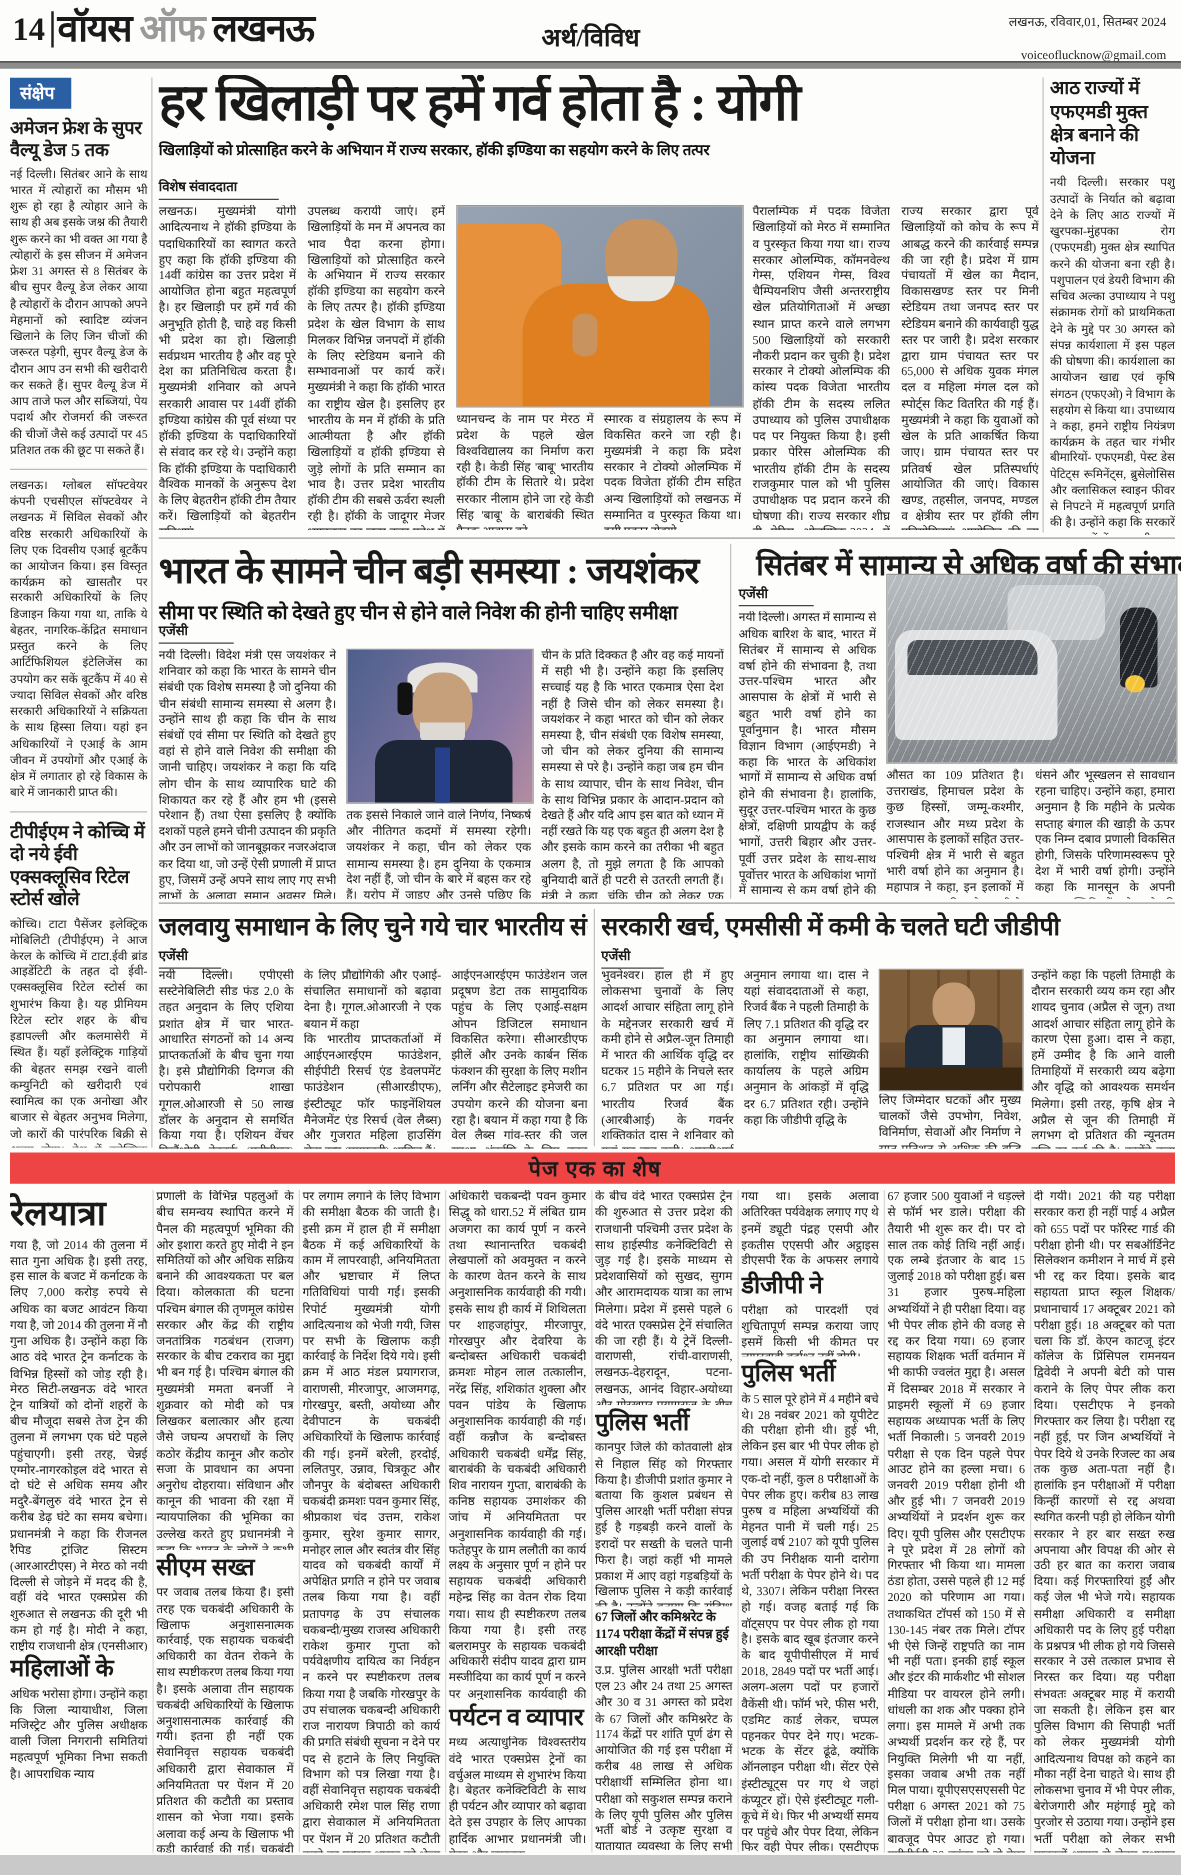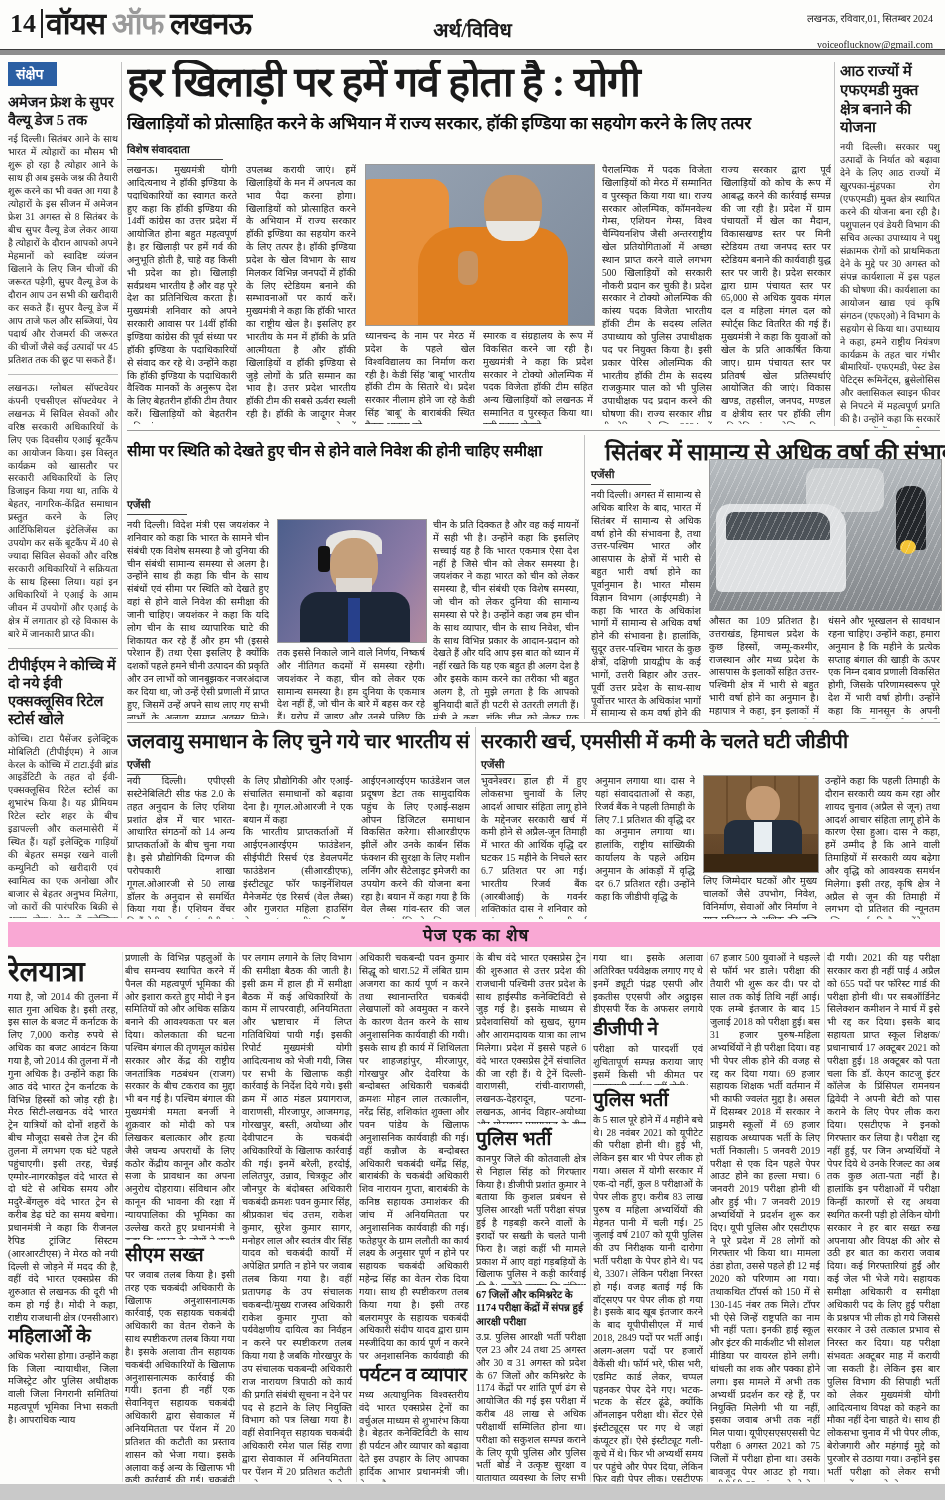--- a/index.html
+++ b/index.html
@@ -11,33 +11,33 @@
   .paper{font-size:30px;font-weight:800;letter-spacing:-1px;line-height:1;white-space:nowrap;}
   .paper .gray{color:#9a9a9a;}
   .section-name{font-size:20px;font-weight:800;}
   .dateline{font-size:10px;text-align:right;line-height:1.35;color:#222;}
   .mast-rule{background:#8d8d8d;height:5px;border-top:1px solid #3c3c3c;}
   
   .hl-xl{font-size:41px;font-weight:800;letter-spacing:-1px;white-space:nowrap;overflow:hidden;line-height:1.1;}
   .hl-lg{font-size:29px;font-weight:800;letter-spacing:-.5px;white-space:nowrap;overflow:hidden;}
   .hl-md{font-size:23px;font-weight:800;white-space:nowrap;overflow:hidden;}
   .hl-sm{font-size:20px;font-weight:800;white-space:nowrap;overflow:hidden;}
-  .subhead{font-size:17px;font-weight:600;white-space:nowrap;overflow:hidden;color:#111;}
+  .subhead{font-size:12px;font-weight:600;white-space:nowrap;overflow:hidden;color:#111;}
   .byline{font-size:10.5px;font-weight:700;border-bottom:1px solid #444;padding-bottom:3px;width:96px;}
   .body{font-size:9.6px;line-height:1.34;text-align:justify;overflow:hidden;color:#191919;}
   .col{position:absolute;overflow:hidden;}
   .vr{background:#c2c2c2;width:1px;}
   .hr{background:#9a9a9a;height:1px;}
   
   .rail-tab{background:#2b5fa3;color:#fff;font-size:14px;font-weight:700;padding:2px 14px 3px 8px;display:inline-block;}
   .rail-head{font-size:14.5px;font-weight:800;line-height:1.25;margin:7px 0 4px 0;}
   .rail-body{font-size:9.4px;line-height:1.38;text-align:justify;}
   .rail-sep{height:1px;background:#bbb;margin:7px 0;}
   
-  .band{background:#f9a8d4;}
+  .band{background:#ef4444;}
   .band-title{font-size:17px;font-weight:800;letter-spacing:1px;}
   .jump-h{font-size:19px;font-weight:800;margin:5px 0 3px 0;line-height:1.1;}
   .jump-bold{font-size:10.3px;font-weight:800;margin:3px 0;line-height:1.3;}
   .jcol{border-right:1px solid #d8d8d4;padding-right:4px;}
   
   .qbox{border:1px solid #333;padding:4px 5px;margin:4px 0;font-size:10.5px;font-weight:800;text-align:center;line-height:1.35;}
   .qbox .bullet{color:#555;font-weight:400;}
   
   .photo{position:absolute;overflow:hidden;border:1px solid #999;}
   .ph-yogi{background:linear-gradient(135deg,#97a3b2,#7e8b9c);}
@@ -120,20 +120,21 @@
 
   <div class="abs vr" style="left:834px;top:62px;height:364px;"></div>
   <div class="abs" style="left:840px;top:62px;width:100px;height:366px;overflow:hidden;">
     <div class="rail-head" style="font-size:15px;margin-top:0;">आठ राज्यों में एफएमडी मुक्त क्षेत्र बनाने की योजना</div>
     <div class="rail-body">नयी दिल्ली। सरकार पशु उत्पादों के निर्यात को बढ़ावा देने के लिए आठ राज्यों में खुरपका-मुंहपका रोग (एफएमडी) मुक्त क्षेत्र स्थापित करने की योजना बना रही है। पशुपालन एवं डेयरी विभाग की सचिव अल्का उपाध्याय ने पशु संक्रामक रोगों को प्राथमिकता देने के मुद्दे पर 30 अगस्त को संपन्न कार्यशाला में इस पहल की घोषणा की। कार्यशाला का आयोजन खाद्य एवं कृषि संगठन (एफएओ) ने विभाग के सहयोग से किया था। उपाध्याय ने कहा, हमने राष्ट्रीय नियंत्रण कार्यक्रम के तहत चार गंभीर बीमारियों- एफएमडी, पेस्ट डेस पेटिट्स रूमिनेंट्स, ब्रुसेलोसिस और क्लासिकल स्वाइन फीवर से निपटने में महत्वपूर्ण प्रगति की है। उन्होंने कहा कि सरकारें आठ राज्यों में एफएमडी मुक्त क्षेत्र स्थापित करने की योजना बना रही है, जहां उन्नत टीकाकरण प्रयास चल रहे है।</div>
   </div>
 
   <div class="abs hr" style="left:127px;top:430px;width:813px;"></div>
 
   <div class="abs" style="left:127px;top:435px;width:452px;height:284px;">
+    <div class="hl-lg" style="width:452px;">भारत के सामने चीन बड़ी समस्या : जयशंकर</div>
     <div class="subhead" style="font-size:15.5px;margin-top:4px;width:452px;">सीमा पर स्थिति को देखते हुए चीन से होने वाले निवेश की होनी चाहिए समीक्षा</div>
     <div class="byline abs" style="left:0;top:62px;width:60px;">एजेंसी</div>
     <div class="col body" style="left:0;top:84px;width:142px;height:200px;">नयी दिल्ली। विदेश मंत्री एस जयशंकर ने शनिवार को कहा कि भारत के सामने चीन संबंधी एक विशेष समस्या है जो दुनिया की चीन संबंधी सामान्य समस्या से अलग है। उन्होंने साथ ही कहा कि चीन के साथ संबंधों एवं सीमा पर स्थिति को देखते हुए वहां से होने वाले निवेश की समीक्षा की जानी चाहिए। जयशंकर ने कहा कि यदि लोग चीन के साथ व्यापारिक घाटे की शिकायत कर रहे हैं और हम भी (इससे परेशान हैं) तथा ऐसा इसलिए है क्योंकि दशकों पहले हमने चीनी उत्पादन की प्रकृति और उन लाभों को जानबूझकर नजरअंदाज कर दिया था, जो उन्हें ऐसी प्रणाली में प्राप्त हुए, जिसमें उन्हें अपने साथ लाए गए सभी लाभों के अलावा समान अवसर मिले। उन्होंने वहां इटली वर्ल्ड लीडर्स फोरम में नये भारत के जोखिम, सुधार और जिम्मेदारियां विषय पर आयोजित सत्र के दौरान कहा, चीन कई मायनों में एक अनूठी समस्या है क्योंकि वह एक अनूठी राजनीति है, वह एक अनोखी अर्थव्यवस्था है। जब तक कोई इस विशिष्टता को समझने की कोशिश नहीं करता, तब</div>
     <div class="photo ph-jai" style="left:150px;top:84px;width:148px;height:122px;">
       <div class="hair"></div>
       <div class="head"></div>
       <div class="beard"></div>
       <div class="phones"></div>
       <div class="suit"></div>
       <div class="tie"></div>

